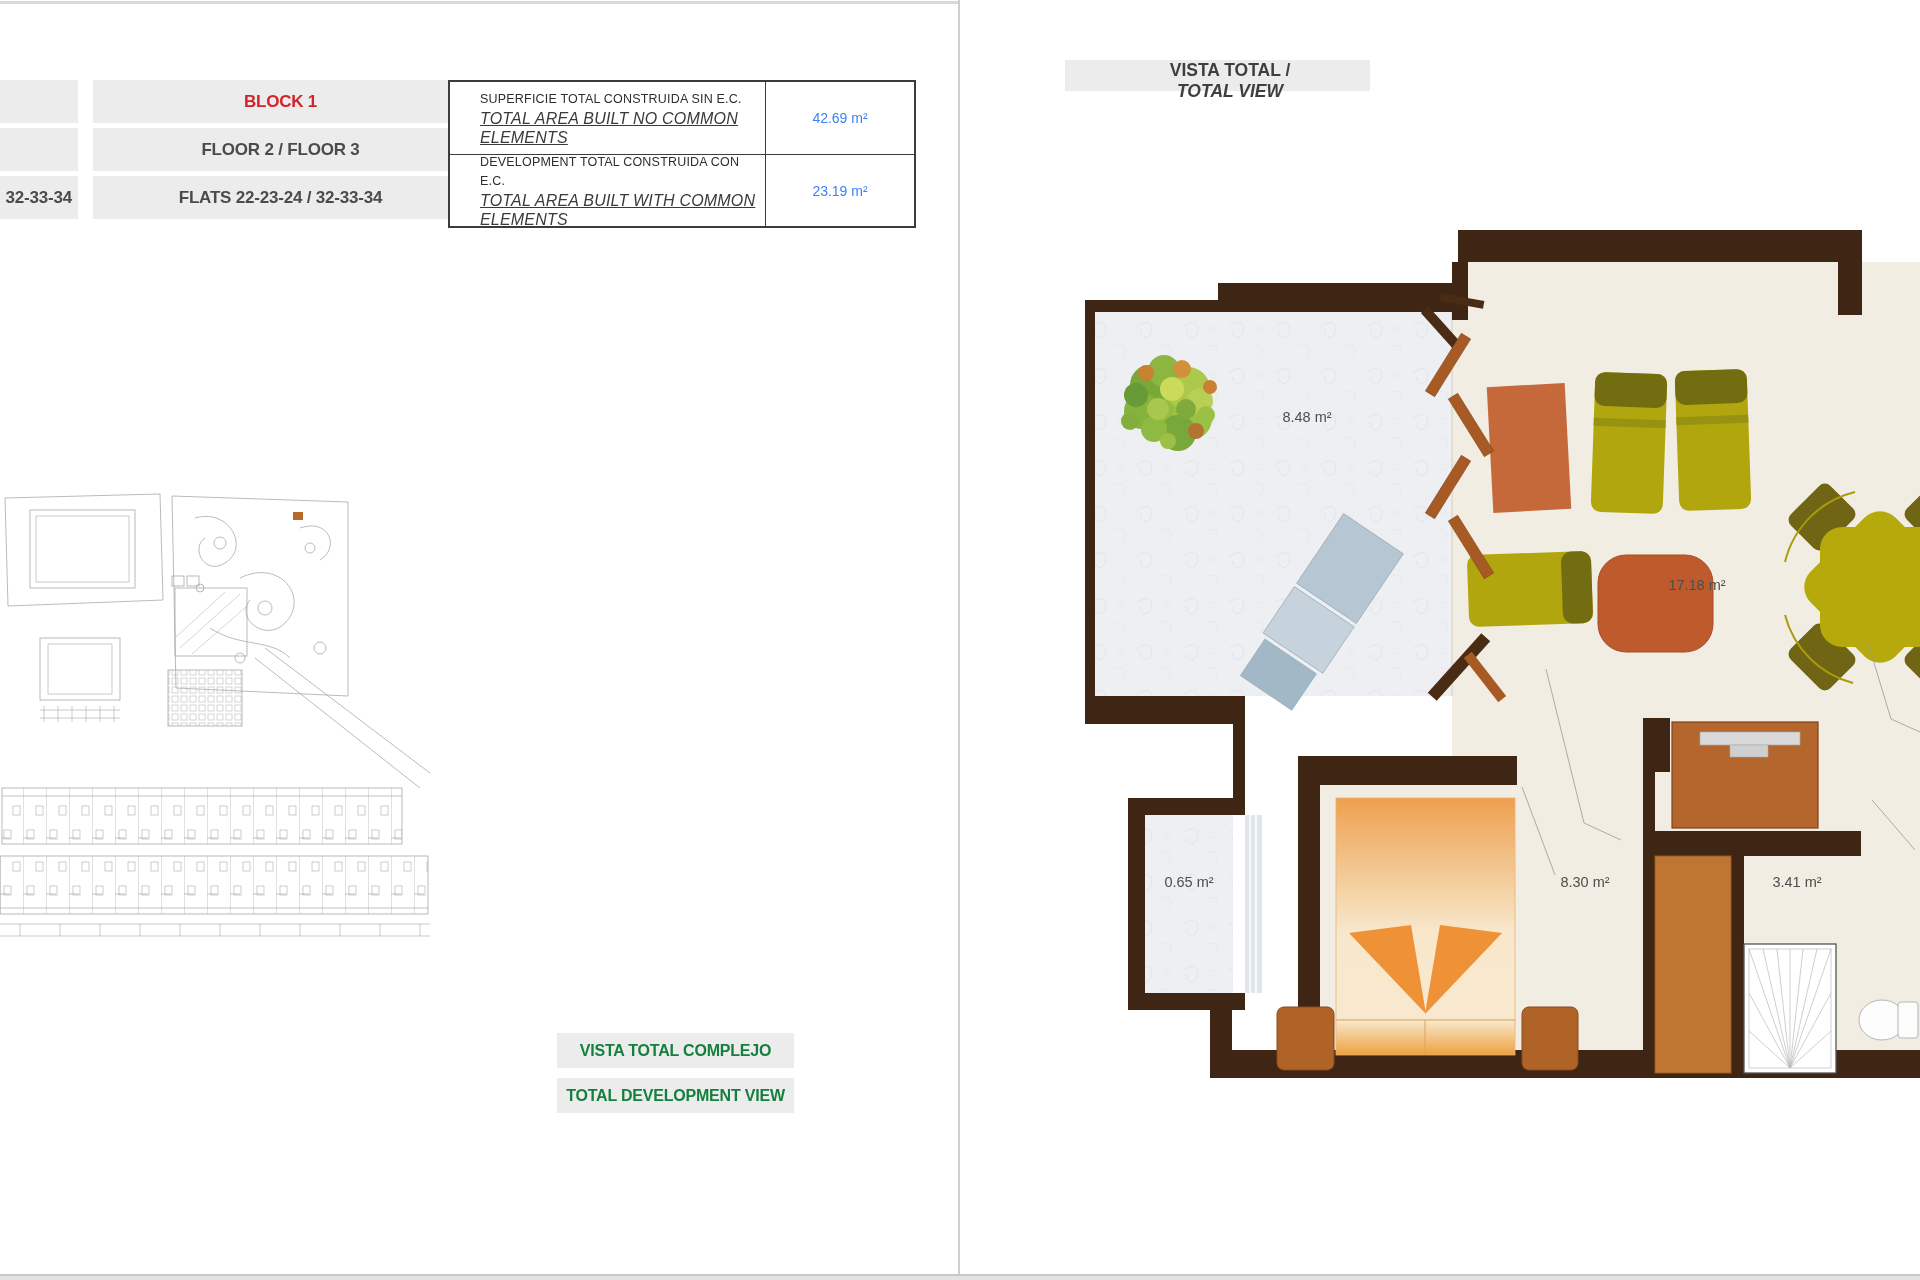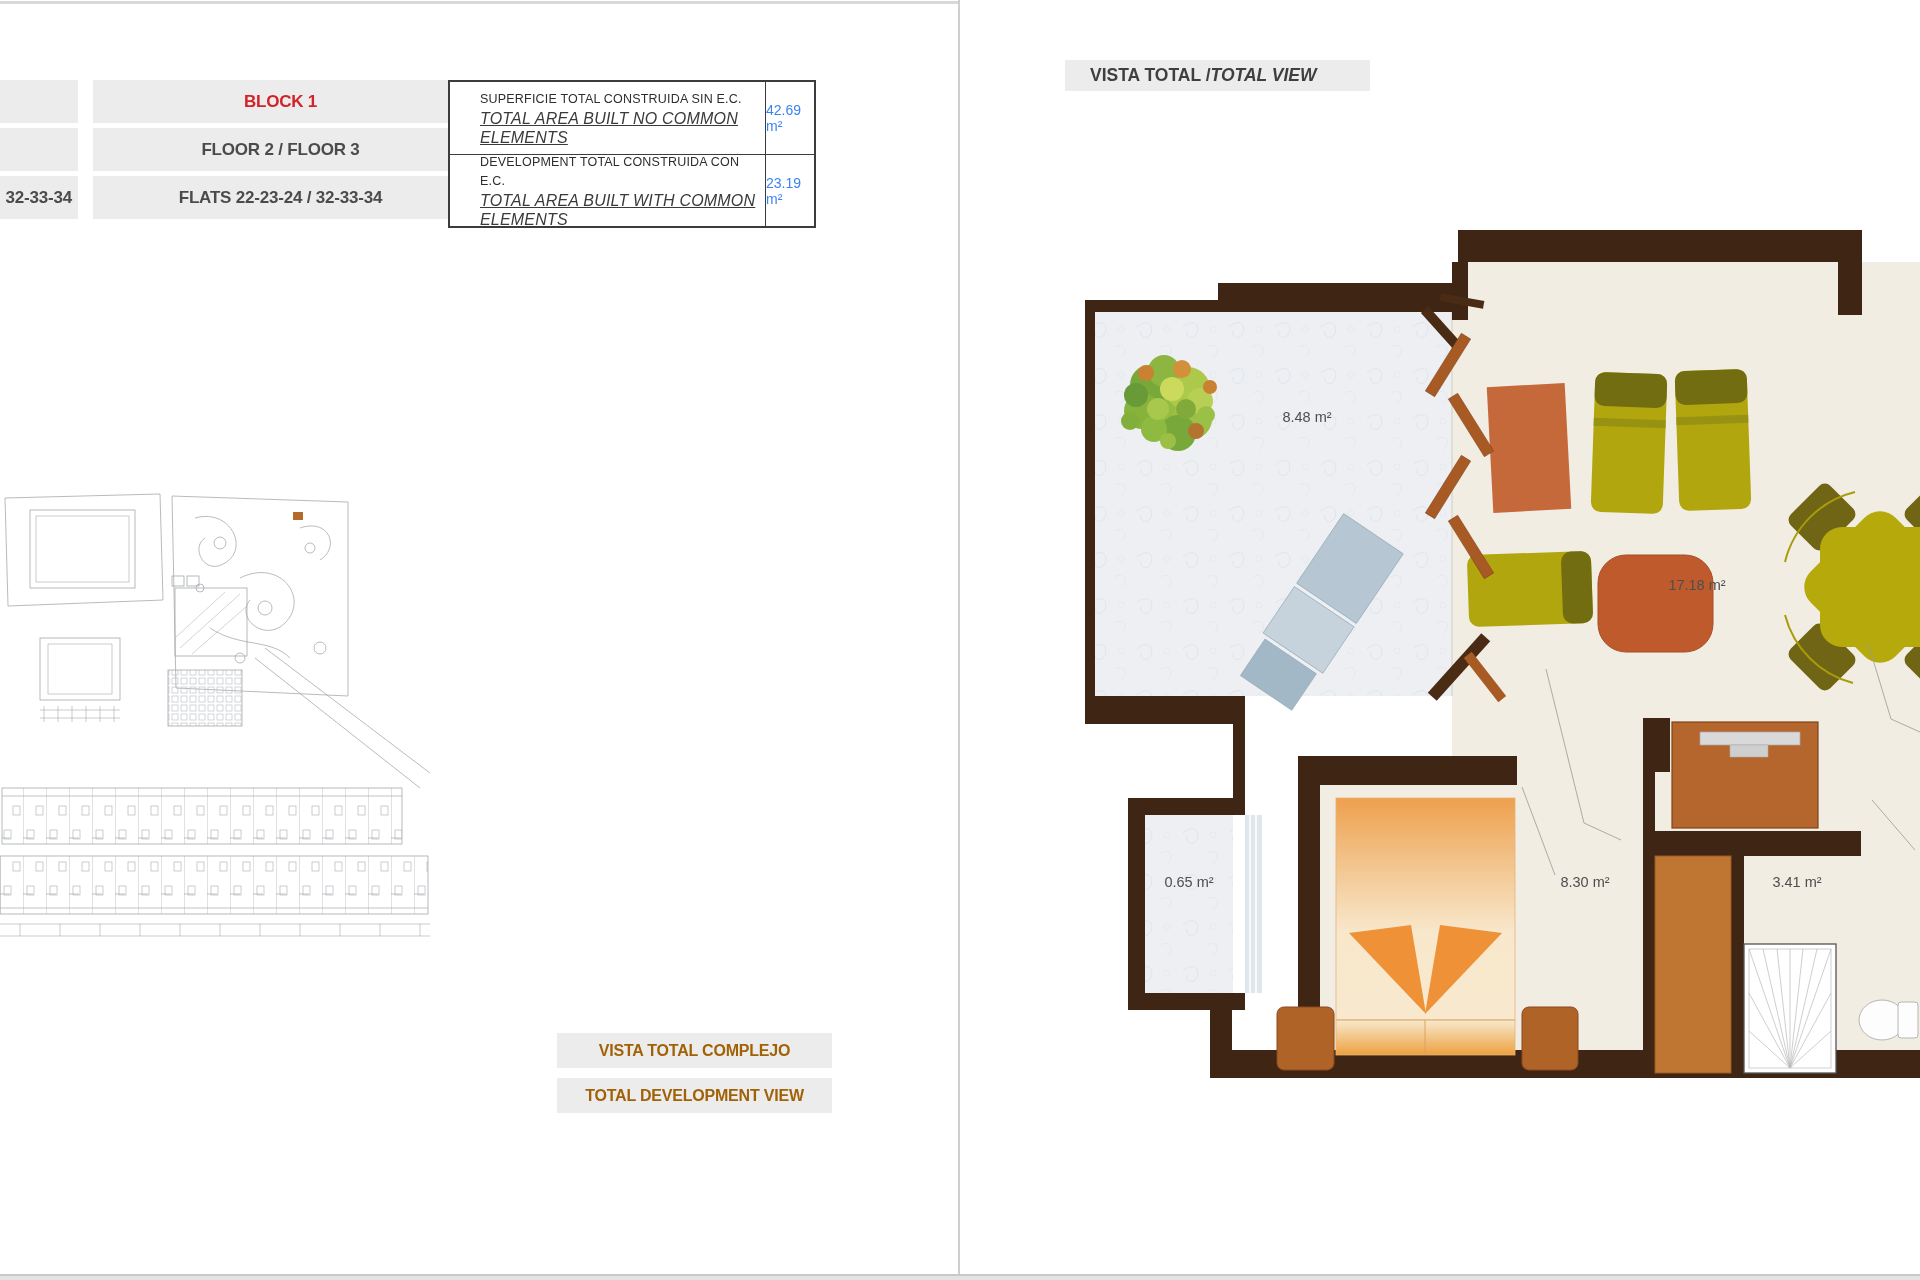--- a/index.html
+++ b/index.html
@@ -11,34 +11,34 @@
   .page-divider{left:958px;top:0;width:2px;height:1277px;background:#cfcfcf;}
   .bottom-rule{left:0;top:1274px;width:1920px;height:2px;background:#c9c9c9;}
   .bottom-strip{left:0;top:1276px;width:1920px;height:4px;background:#e3e3e3;}
   
   .gbox{background:#ececec;color:#4b4b4b;font-weight:bold;font-size:17px;
         display:flex;align-items:center;justify-content:center;letter-spacing:-.2px;}
   .side-box{left:0;width:78px;height:43px;justify-content:flex-end;padding-right:6px;box-sizing:border-box;}
   .colb{left:93px;width:375px;height:43px;}
   .red{color:#d2232a;}
   
-  .area-table{left:448px;top:80px;width:368px;height:148px;border:2px solid #3c3c3c;box-sizing:border-box;background:#fff;}
+  .area-table{left:448px;top:80px;width:468px;height:148px;border:2px solid #3c3c3c;box-sizing:border-box;background:#fff;}
   .arow{display:flex;height:72px;}
   .arow+.arow{border-top:1.5px solid #3c3c3c;}
   .acell-label{width:316px;border-right:1.5px solid #3c3c3c;box-sizing:border-box;
                display:flex;flex-direction:column;justify-content:center;padding-left:30px;}
   .acell-label .es{font-size:12.5px;color:#2e2e2e;letter-spacing:.2px;line-height:19px;}
   .acell-label .en{font-size:16px;color:#3a3a3a;font-style:italic;letter-spacing:.2px;line-height:19px;text-decoration:underline;}
   .acell-value{flex:1;display:flex;align-items:center;justify-content:center;font-size:14px;color:#3b82f6;}
   
   .plan-title{left:1065px;top:60px;width:305px;height:31px;background:#ececec;color:#3f3f3f;
-              font-size:17.5px;display:flex;align-items:center;padding-left:25px;box-sizing:border-box;font-weight:bold;}
+              font-size:17.5px;display:flex;align-items:center;padding-left:25px;box-sizing:border-box;font-weight:bold;flex-direction:column;}
   .plan-title .it{font-style:italic;font-weight:bold;}
   
-  .so-box{left:557px;width:275px;height:35px;background:#ececec;color:#a16207;font-size:16px;font-weight:bold;
+  .so-box{left:557px;width:237px;height:35px;background:#ececec;color:#15803d;font-size:16px;font-weight:bold;
           display:flex;align-items:center;justify-content:center;letter-spacing:-.2px;}
   svg text{font-family:"Liberation Sans",sans-serif;}
 </style>
 </head>
 <body>
 
 <div class="abs top-rule"></div>
 <div class="abs page-divider"></div>
 <div class="abs bottom-rule"></div>
 <div class="abs bottom-strip"></div>

